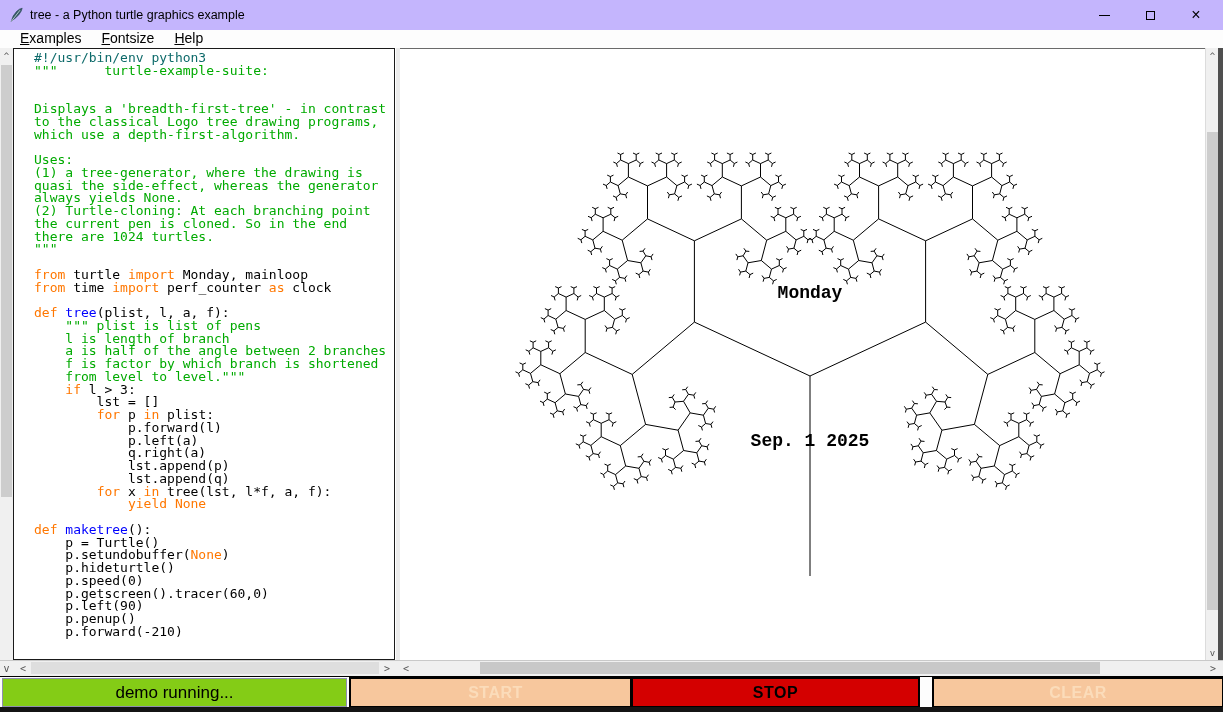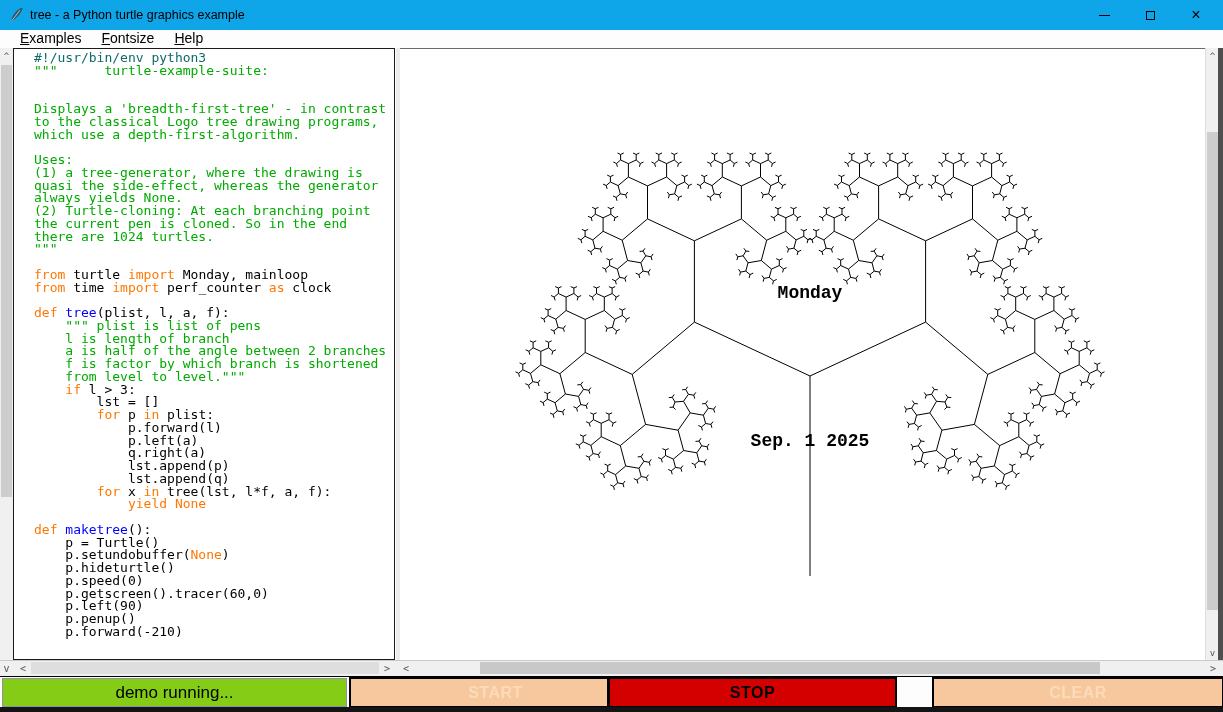--- a/index.html
+++ b/index.html
@@ -3,21 +3,21 @@
 <meta charset="utf-8">
 <style>
   html,body{margin:0;padding:0;background:#c8c8c8;}
   *{box-sizing:border-box;}
   #window{
     position:relative;width:1223px;height:712px;background:#f0f0f0;
     font-family:"Liberation Sans",sans-serif;overflow:hidden;
     outline:1px solid #9a9a9a;
   }
   
-  .titlebar{position:absolute;left:0;top:0;width:1223px;height:30px;background:#0ea5e9;}
+  .titlebar{position:absolute;left:0;top:0;width:1223px;height:30px;background:#c4b5fd;}
   .app-icon{position:absolute;left:9px;top:7px;width:15px;height:16px;}
   .title-text{position:absolute;left:30px;top:8px;font-size:12.5px;color:#000;}
   .cap-btn{position:absolute;top:0;width:46px;height:30px;display:flex;align-items:center;justify-content:center;color:#000;font-size:13px;}
   .cap-min{right:96px;}
   .cap-max{right:50px;}
   .cap-close{right:4px;font-size:16px;}
   .min-glyph{display:block;width:11px;height:1px;background:#000;}
   .max-glyph{display:block;width:9px;height:9px;border:1px solid #000;}
   
   .menubar{position:absolute;left:0;top:30px;width:1223px;height:18px;background:#fdfdfd;display:flex;align-items:center;font-size:14px;color:#000;}
@@ -54,21 +54,21 @@
   .hscroll-row{position:absolute;left:0;top:660px;width:1223px;height:14px;background:#f0f0f0;border-top:1px solid #c9c9c9;}
   .hs-arrow{position:absolute;top:0;width:16px;height:14px;color:#555;font-size:10px;display:flex;align-items:center;justify-content:center;font-family:"DejaVu Sans Mono",monospace;}
   .hs-thumb{position:absolute;top:1px;height:12px;background:#c8c8c8;}
   
   .button-bar{position:absolute;left:0;top:676px;width:1223px;height:31px;background:#fdfdfd;border-top:1px solid #000;}
   .status-box{position:absolute;left:2px;top:1px;width:345px;height:29px;background:#84cc16;border:1px solid #8f8fae;
       display:flex;align-items:center;justify-content:center;font-size:17px;color:#000;}
   .demo-btn{position:absolute;top:0;height:31px;border:2px solid #000;display:flex;align-items:center;justify-content:center;
       font-size:16px;font-weight:bold;letter-spacing:0.5px;}
   .btn-start{left:349px;width:293px;}
-  .btn-stop{left:607px;width:290px;border-left-width:3px;}
+  .btn-stop{left:630px;width:290px;border-left-width:3px;}
   .btn-clear{left:932px;width:291px;border-right-width:1px;}
   .btn-disabled{background:var(--btn-peach);color:var(--btn-peach-text);}
   .btn-active{background:var(--btn-red);color:#000;}
   .bottom-strip{position:absolute;left:0;top:707px;width:1223px;height:5px;background:#141414;}
 </style>
 </head>
 <body>
 
 <div id="window">
 

